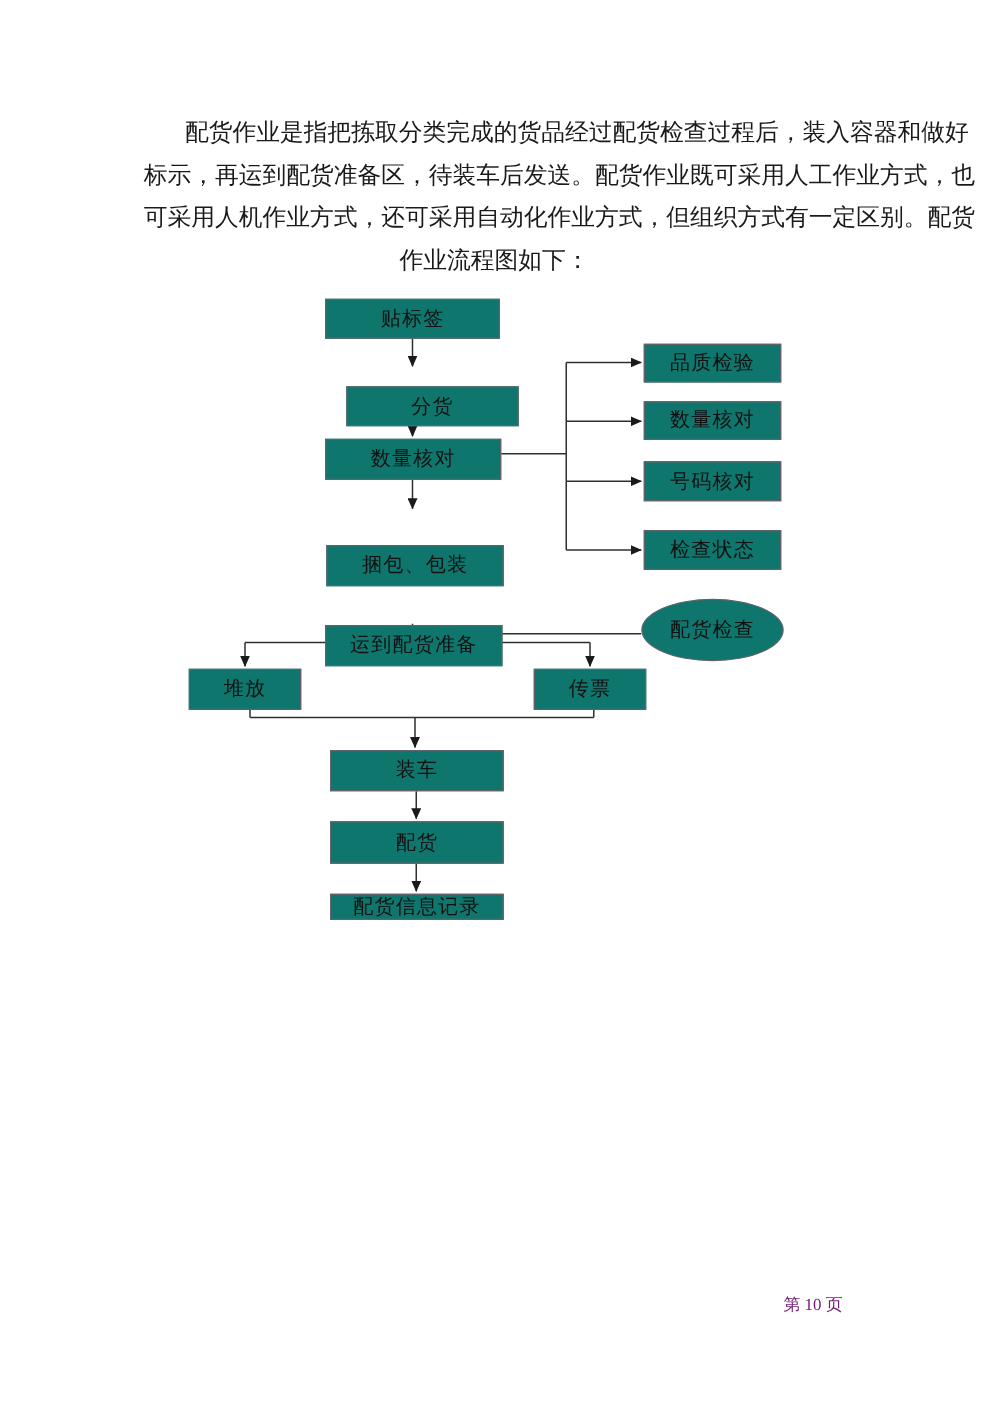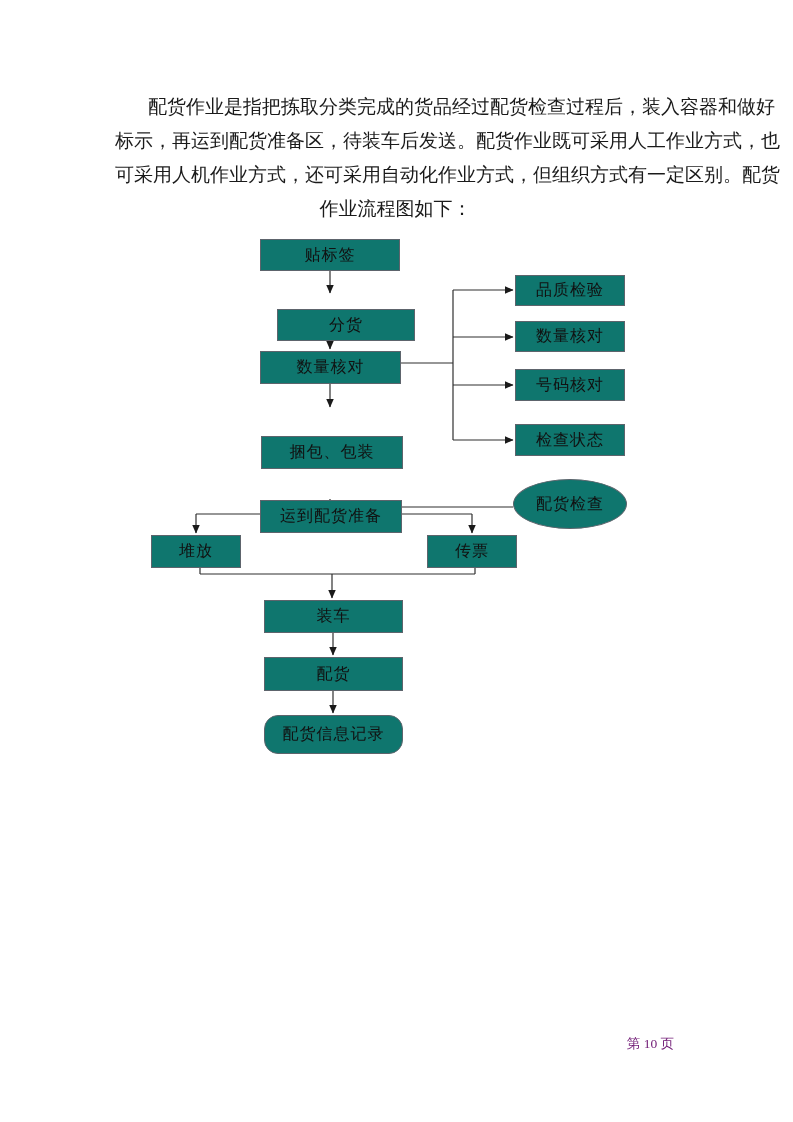--- a/index.html
+++ b/index.html
@@ -111,21 +111,21 @@
     </g>
   </svg>
 
   <div class="node" style="left:260px; top:239px; width:140px; height:32px;">贴标签</div>
   <div class="node" style="left:260px; top:309px; width:138px; height:32px;margin-left:17px;">分货</div>
   <div class="node" style="left:260px; top:351px; width:141px; height:33px;">数量核对</div>
   <div class="node" style="left:261px; top:409px; width:142px; height:33px;margin-top:27px;">捆包、包装</div>
   <div class="node" style="left:260px; top:466px; width:142px; height:33px;margin-top:34px;">运到配货准备</div>
   <div class="node" style="left:264px; top:600px; width:139px; height:33px;">装车</div>
   <div class="node" style="left:264px; top:657px; width:139px; height:34px;">配货</div>
-  <div class="node" style="left:264px; top:715px; width:139px; height:39px;border-radius:14px;">配货信息记录</div>
+  <div class="node" style="left:264px; top:715px; width:139px; height:21px;">配货信息记录</div>
 
   <div class="node" style="left:151px; top:535px; width:90px; height:33px;">堆放</div>
   <div class="node" style="left:427px; top:535px; width:90px; height:33px;">传票</div>
 
   <div class="node" style="left:515px; top:275px; width:110px; height:31px;">品质检验</div>
   <div class="node" style="left:515px; top:321px; width:110px; height:31px;">数量核对</div>
   <div class="node" style="left:515px; top:369px; width:110px; height:32px;">号码核对</div>
   <div class="node" style="left:515px; top:424px; width:110px; height:32px;">检查状态</div>
 
   <div class="node ellipse" style="left:513px; top:479px; width:114px; height:50px;">配货检查</div>

